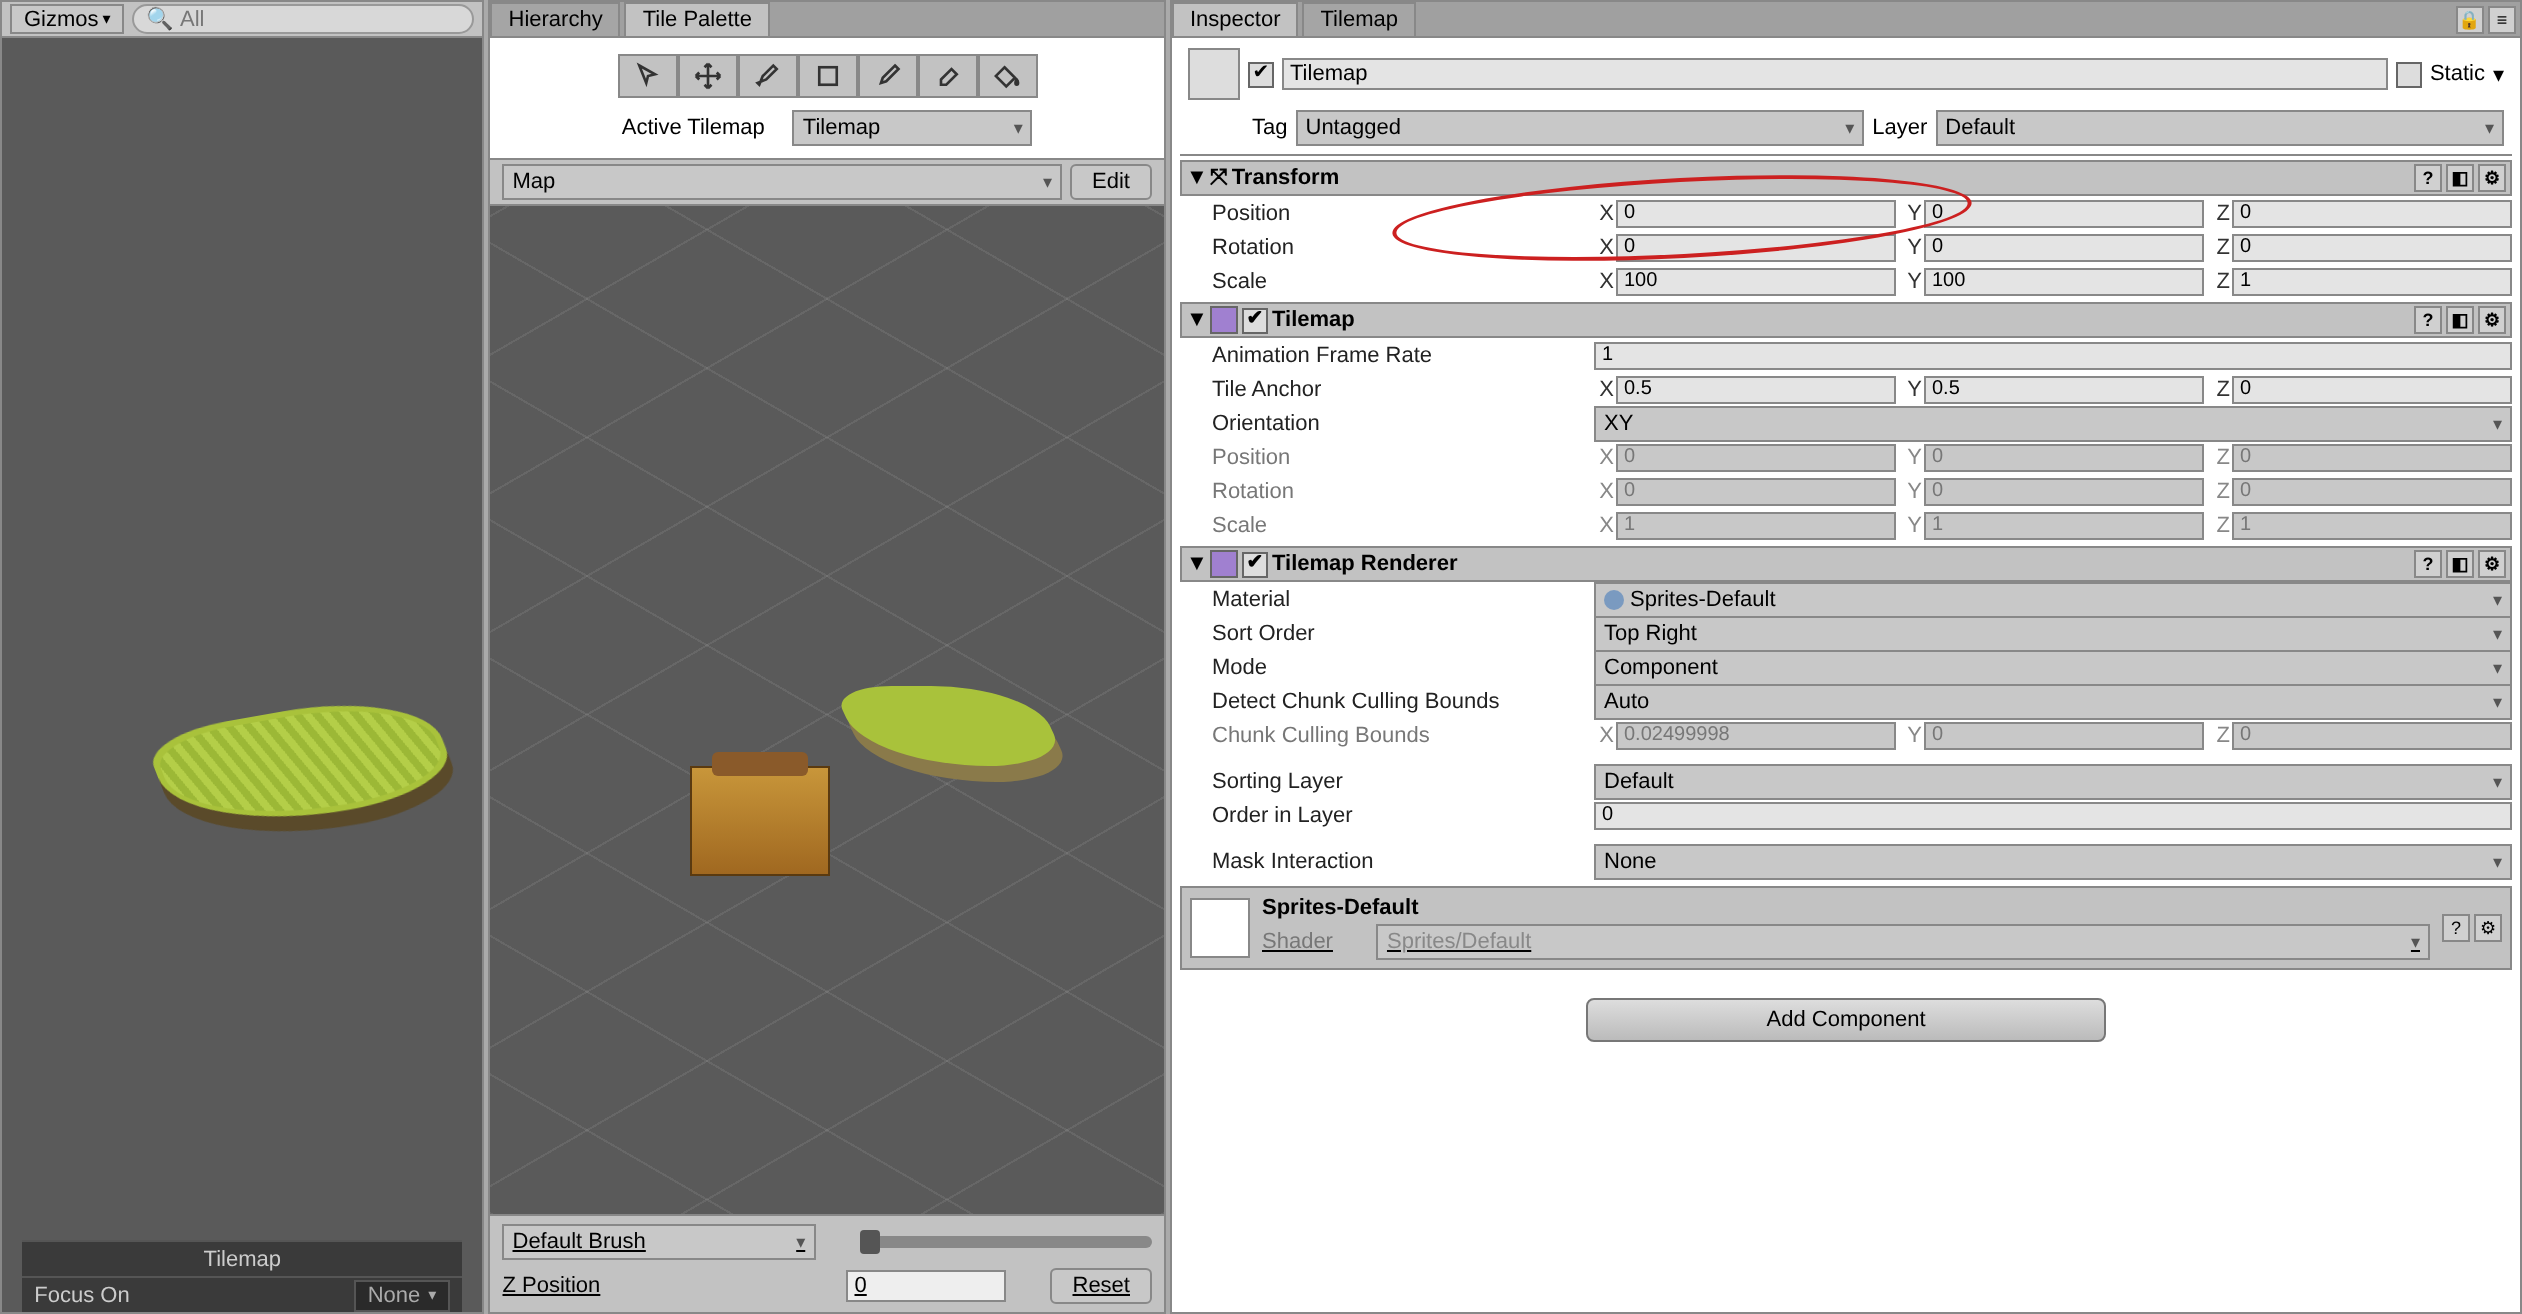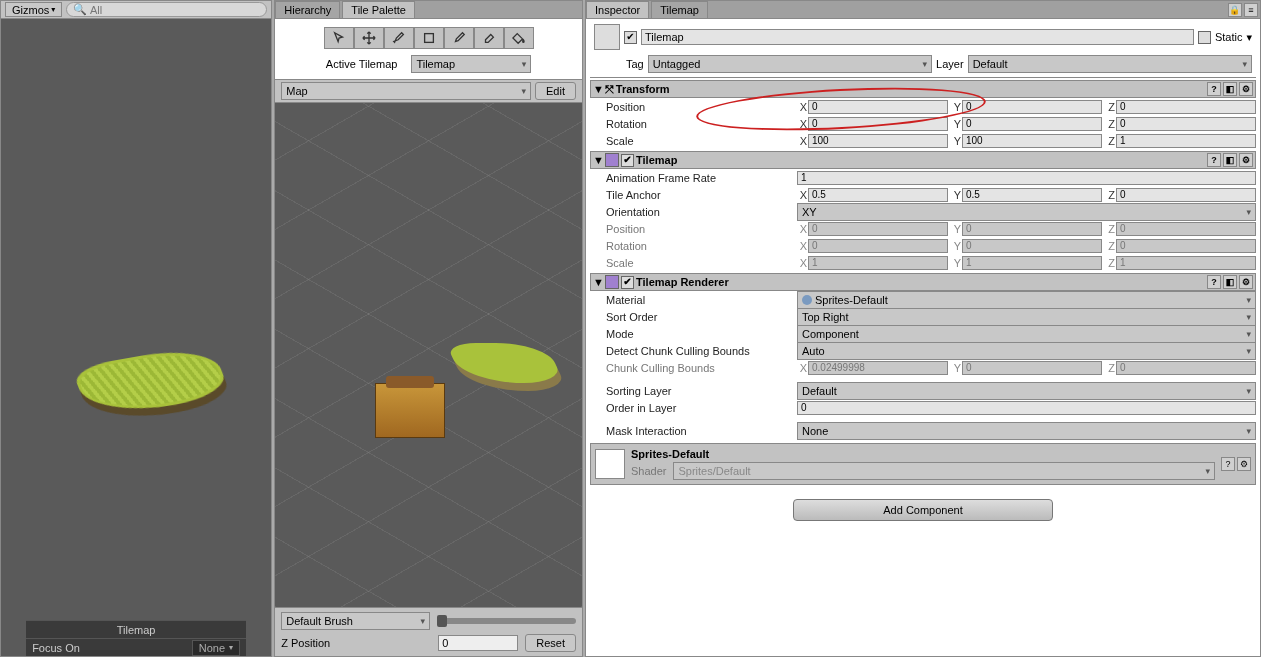--- a/index.html
+++ b/index.html
@@ -41,21 +41,21 @@
   repeating-linear-gradient(30deg, rgba(255,255,255,0.08) 0 1px, transparent 1px 60px),
   repeating-linear-gradient(-30deg, rgba(255,255,255,0.08) 0 1px, transparent 1px 60px);
 }
 .pal-tile1 { position:absolute; left:180px; top:240px; width:100px; height:40px; background:#a9c23b; transform:skewX(25deg); border-radius:30% 50% 40% 60%; box-shadow:0 8px 0 #8a7a4a;}
 .pal-tile2 { position:absolute; left:100px; top:280px; width:70px; height:55px; background:linear-gradient(#c8963a,#a06820); border: 1px solid #5a3a10;}
 .pal-tile2::after { content:""; position:absolute; top:-8px; left:10px; right:10px; height:12px; background:#8a5a2a; border-radius:3px; }
 .palette-bottom { background:#c2c2c2; border-top:1px solid #888; padding:4px 6px; display:flex; flex-direction:column; gap:4px; }
 .slider { flex:1; height:6px; background:#888; border-radius:3px; position:relative; }
 .slider::after { content:""; position:absolute; left:0; top:-3px; width:10px; height:12px; background:#555; border-radius:2px;}
 .num-field { width:80px; height:16px; background:#eee; border:1px solid #888; padding:0 3px;}
-.row { display:flex; align-items:center; gap:7px; }
+.row { display:flex; align-items:center; gap:22px;text-decoration:underline; }
 
 
 .inspector-panel { flex:1; margin-left:2px; display:flex; }
 .insp-body { flex:1; overflow:auto; padding:2px 4px 10px 4px; position:relative; }
 .comp-header { display:flex; align-items:center; height:18px; background:#c2c2c2; border:1px solid #888; margin-top:2px; padding:0 2px; gap:2px; font-weight:bold; }
 .comp-header .fold { width:10px; text-align:center; cursor:pointer; }
 .comp-icon { width:14px; height:14px; background:#a080d0; border:1px solid #666; }
 .header-icons { margin-left:auto; display:flex; gap:2px; }
 .hi { width:14px; height:14px; border:1px solid #888; background:#d0d0d0; display:flex; align-items:center; justify-content:center; cursor:pointer; font-size:9px;}
 .prop-row { display:flex; align-items:center; height:17px; padding-left:16px; gap:16px; }

